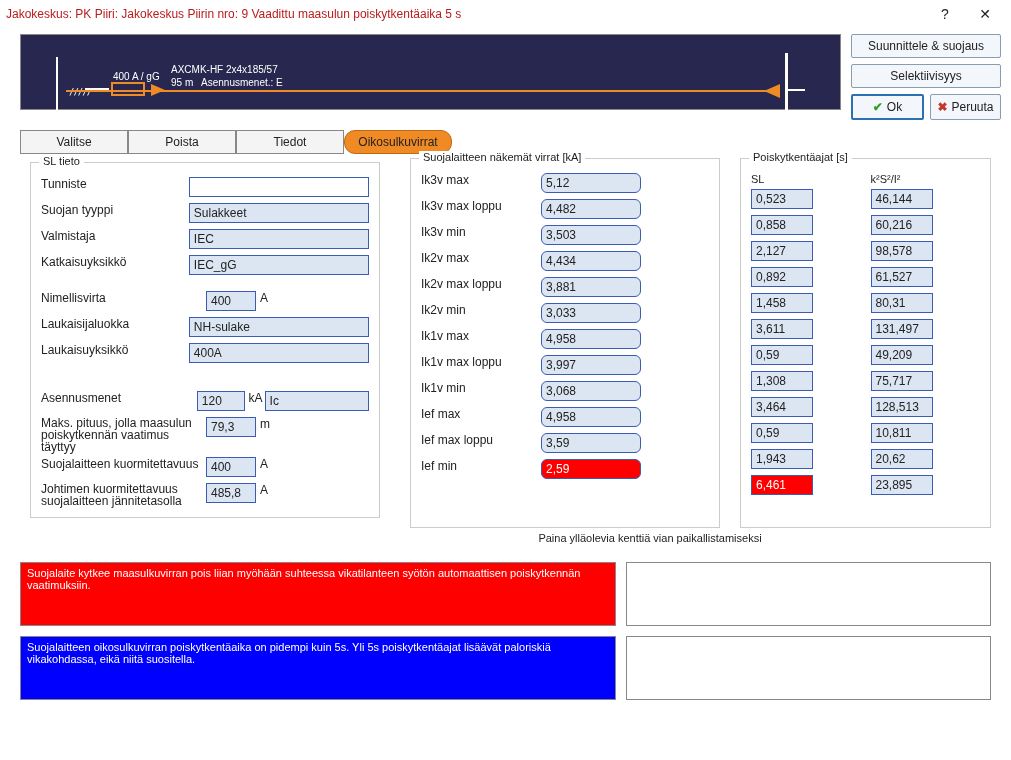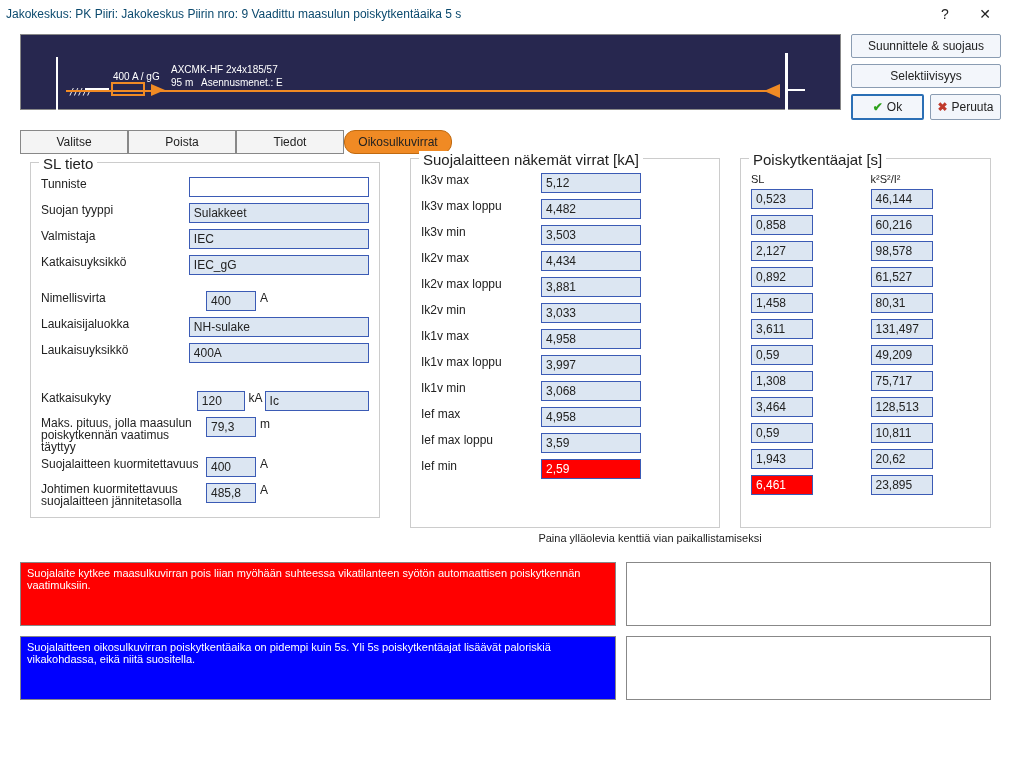--- a/index.html
+++ b/index.html
@@ -7,21 +7,21 @@
     margin: 0;
     font-family: 'Segoe UI', Tahoma, sans-serif;
     font-size: 12px;
     background: #fff;
     color: #222;
   }
   .window { width: 1011px; height: 760px; background: #fff; position: relative; }
   .titlebar {
     height: 28px; display: flex; align-items: center; padding: 0 6px; background: #fff;
   }
-  .titlebar .title { flex: 1; color: #0c4a6e; }
+  .titlebar .title { flex: 1; color: #b91c1c; }
   .tb-btn { width: 40px; height: 24px; display: flex; align-items: center; justify-content: center; font-size: 14px; }
   .banner-row { display: flex; align-items: stretch; padding: 6px 10px 10px 20px; gap: 10px;}
   .banner {
     flex: 1; background: #27274f; border: 1px solid #888; height: 76px; position: relative;
   }
   .banner-node { position:absolute; left:35px; top:22px; color:#fff; display:flex; align-items:center; gap:6px;}
   .node-bar { width:2px; height:54px; background:#fff; }
   .banner-text { font-size:10px; color:#fff; }
   .banner-line { position:absolute; top:55px; left:45px; right:65px; height:2px; background:#f08a24;}
   .banner-fuse {
@@ -46,34 +46,34 @@
   .check{ color:#2ea21c; font-weight:bold;}
   .xmark{ color:#c0392b; font-weight:bold;}
   .tabs { display:flex; gap:0; margin:0 20px;}
   .tab {
     width:108px; border:1px solid #888; background:#f4f4f4; padding:4px 0; text-align:center; cursor:pointer;
   }
   .tab.active { background:#f08a24; border-color:#c06a10;border-radius:11px;}
   .content { display:flex; margin:4px 20px; gap:20px;}
   .group { border:1px solid #ccc; position:relative; padding:14px 10px 10px 10px;}
   .group-title {
-    position:absolute; top:-8px; left:8px; background:#fff; padding:0 4px; font-size:15px;
+    position:absolute; top:-8px; left:8px; background:#fff; padding:0 4px; font-size:11px;
   }
   .left { width:370px;}
   .mid { width:310px;}
   .right { flex:1;}
   .row{ display:flex; margin-bottom:4px; min-height:22px;}
   .lbl{ width:165px;}
   .lbl2{ width:120px;}
   .fld{
     border:1px solid #3b5bb5; background:#dce6f2; height:20px; padding:1px 4px; display:flex; align-items:center;
   }
   .fld.wht{ background:#fff;}
   .fld.red{ background:#ff0000; color:#ffffff;}
-  .w200{ width:200px;} .w70{ width:50px;} .w100{ width:100px;} .w80{ width:62px;}
+  .w200{ width:200px;} .w70{ width:50px;} .w100{ width:100px;border-radius:6px;} .w80{ width:62px;}
   .unit{ margin-left:4px;}
   .poisk{ display:flex; gap:10px;}
   .col{ flex:1;}
   .colhead{ font-size:11px; margin-bottom:4px;}
   .msgs{ margin:18px 20px 0 20px; display:flex; flex-direction:column; gap:10px;}
   .msgrow{ display:flex; gap:10px;}
   .msgbox{ height:64px; border:1px solid #888; position:relative; overflow-y:auto;}
   .msgbox.left{ flex:0 0 596px; color:#fff; padding:4px 6px; font-size:11px;}
   .msgbox.right{ flex:1; background:#fff;}
   .msgbox.red{ background:#ff0000;}
@@ -163,21 +163,21 @@
         <div class="row">
             <span class="lbl">Laukaisijaluokka</span>
           <div class="fld w200">NH-sulake</div>
           </div>
         <div class="row">
             <span class="lbl">Laukaisuyksikkö</span>
           <div class="fld w200">400A</div>
           </div>
         <div style="height:22px"></div>
         <div class="row">
-            <span class="lbl">Katkaisukyky</span>
+            <span class="lbl">Asennusmenet</span>
           <div class="fld w70">120</div>
           <span class="unit">kA</span>
           <div class="fld" style="width:110px;margin-left:2px">Ic</div>
           </div>
         <div class="row">
             <span class="lbl" style="line-height:12px">Maks. pituus, jolla maasulun poiskytkennän vaatimus täyttyy</span>
           <div class="fld w70">79,3</div>
           <span class="unit">m</span>
           </div>
         <div class="row">

